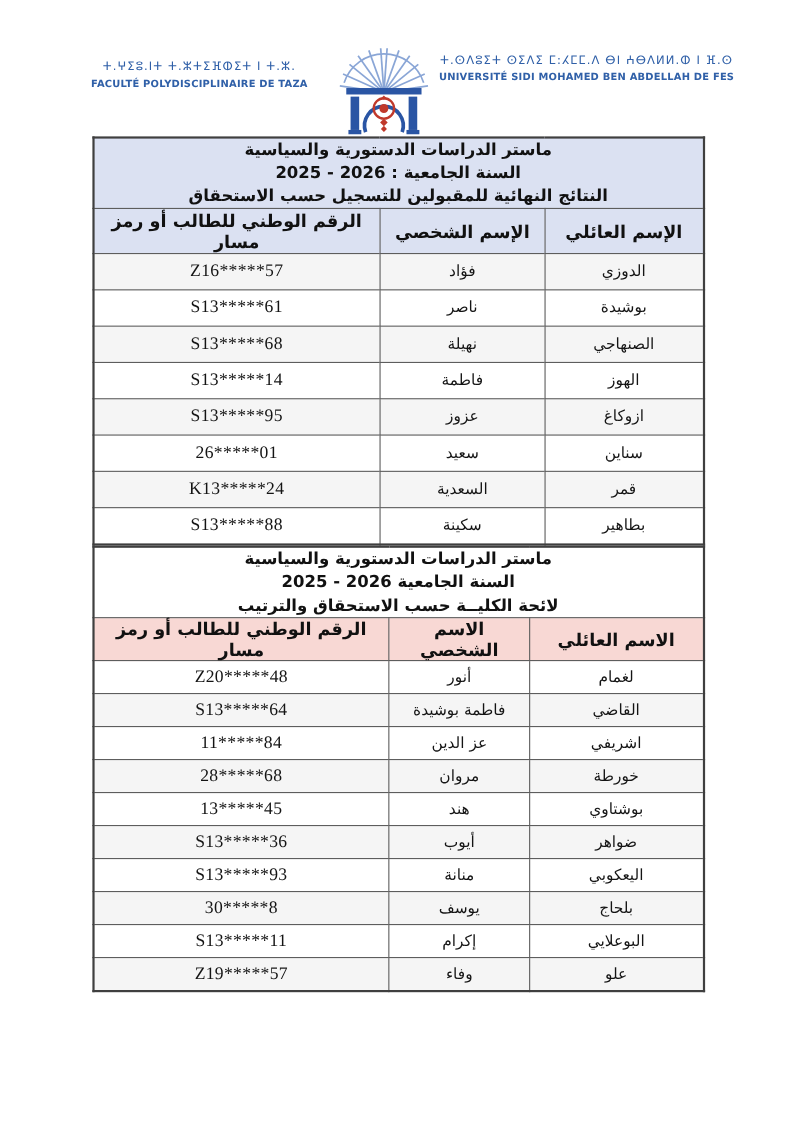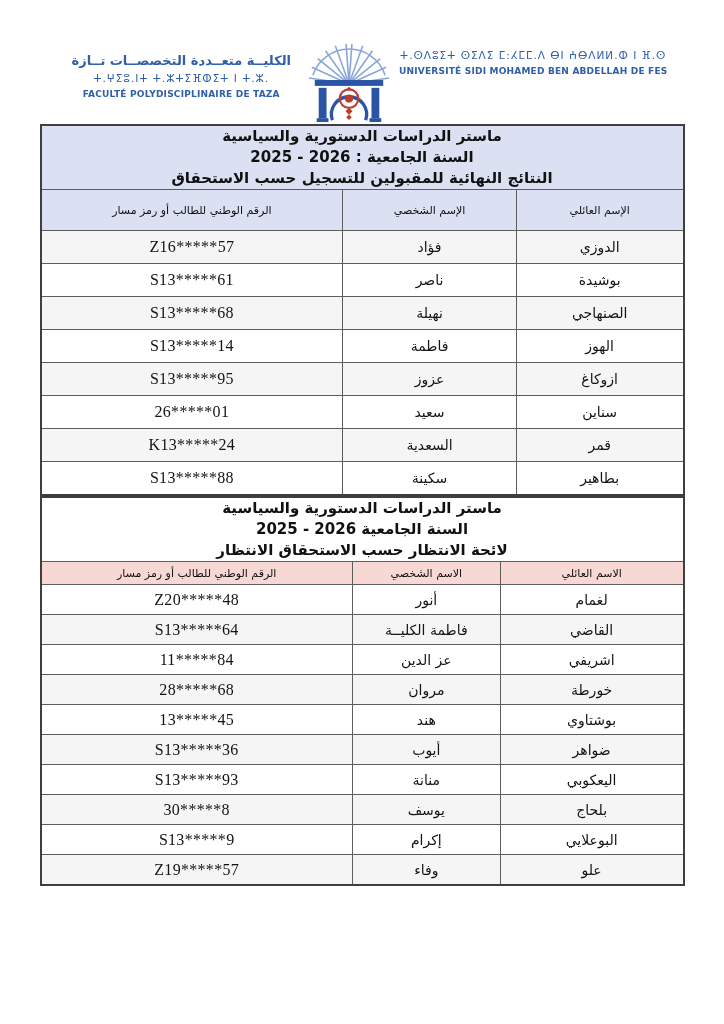--- a/index.html
+++ b/index.html
@@ -19,52 +19,51 @@
   .hblock{text-align:center;}
   .hblock.left{width:250px;margin-top:14px;}
   .hblock.right{width:286px;margin-top:8px;}
   .h-ar{color:#3060a8;font-weight:bold;font-size:13px;white-space:nowrap;line-height:17px;}
   .h-tif{color:#3060a8;font-size:10.5px;white-space:nowrap;line-height:15px;margin-top:2px;letter-spacing:1px;}
   .h-fr{color:#3060a8;font-weight:bold;font-size:9px;white-space:nowrap;line-height:13px;margin-top:2px;letter-spacing:.2px;}
   .logo{width:92px;height:86px;flex:0 0 auto;margin-top:0px;}
   
   table.rtbl{
     border-collapse:collapse;table-layout:fixed;
-    width:645px;margin:0 auto;
+    width:557px;margin:0 auto;
     border:2px solid #3f3f3f;
   }
   table.rtbl td, table.rtbl th{border:1px solid #5d5d5d;padding:0 4px;}
   .t1{margin-top:24px;}
   .t2{margin-top:31px;}
   .titlecell{
     text-align:center;font-weight:bold;font-size:15px;line-height:21px;
     padding:5px 0 7px;
   }
   .t1 .titlecell, .t1 tr.colhead th{background:#dbe1f2;}
   .t2 tr.colhead th{background:#f8d8d4;}
-  tr.colhead th{font-weight:400;font-size:11px;}
+  tr.colhead th{font-weight:700;font-size:16px;}
   .t1 tr.colhead th{height:40px;}
   .t2 tr.colhead th{height:22px;}
   tbody td{text-align:center;font-size:14px;color:#141414;margin-left:16px;}
   .t1 tbody td{height:32px;}
   .t2 tbody td{height:29px;}
   td.idcell{font-family:"Liberation Serif","DejaVu Serif",serif;font-size:16px;letter-spacing:.3px;}
   tr.stripe td{background:#f5f5f5;}
   .t1 col.c-fam{width:26%}  .t1 col.c-first{width:27%}  .t1 col.c-id{width:47%}
   .t2 col.c-fam{width:28.5%}.t2 col.c-first{width:23%}  .t2 col.c-id{width:48.5%}
   .yearline span{display:inline-block;}
 </style>
 </head>
 <body>
 
 <div>
 
   <div class="hdr">
     <div class="hblock left">
-      <div class="h-ar">الكليــة متعــددة التخصصــات تــازة</div>
       <div class="h-tif">ⵜ.ⵖⵉⵓ.ⵏⵜ ⵜ.ⵣⵜⵉⴼⵀⵉⵜ ⵏ ⵜ.ⵣ.</div>
       <div class="h-fr">FACULTÉ POLYDISCIPLINAIRE DE TAZA</div>
     </div>
 
     <svg class="logo" viewBox="0 0 92 88" xmlns="http://www.w3.org/2000/svg">
 
       <g stroke="#8aa6d6" stroke-width="1.6" fill="none">
         <path d="M46 47 L87 41"></path>
           <path d="M46 47 L84 30"></path>
           <path d="M46 47 L78 21"></path>
@@ -176,38 +175,38 @@
         <col class="c-id">
       </colgroup>
     <thead>
       <tr>
         <td colspan="3" class="titlecell">
           <div>ماستر الدراسات الدستورية والسياسية</div>
           <div class="yearline">
             <span>السنة الجامعية</span>
             <span dir="ltr">2025 - 2026</span>
           </div>
-          <div>لائحة الانتظار حسب الاستحقاق الانتظار</div>
+          <div>لائحة الكليــة حسب الاستحقاق والترتيب</div>
         </td>
       </tr>
       <tr class="colhead">
         <th>الاسم العائلي</th>
         <th>الاسم الشخصي</th>
         <th>الرقم الوطني للطالب أو رمز مسار</th>
       </tr>
     </thead>
     <tbody>
         <tr>
           <td>لغمام</td>
           <td>أنور</td>
           <td dir="ltr" class="idcell">Z20*****48</td>
         </tr>
         <tr class="stripe">
           <td>القاضي</td>
-          <td>فاطمة الكليــة</td>
+          <td>فاطمة بوشيدة</td>
           <td dir="ltr" class="idcell">S13*****64</td>
         </tr>
         <tr>
           <td>اشريفي</td>
           <td>عز الدين</td>
           <td dir="ltr" class="idcell">11*****84</td>
         </tr>
         <tr class="stripe">
           <td>خورطة</td>
           <td>مروان</td>
@@ -229,21 +228,21 @@
           <td dir="ltr" class="idcell">S13*****93</td>
         </tr>
         <tr class="stripe">
           <td>بلحاج</td>
           <td>يوسف</td>
           <td dir="ltr" class="idcell">30*****8</td>
         </tr>
         <tr>
           <td>البوعلايي</td>
           <td>إكرام</td>
-          <td dir="ltr" class="idcell">S13*****9</td>
+          <td dir="ltr" class="idcell">S13*****11</td>
         </tr>
         <tr class="stripe">
           <td>علو</td>
           <td>وفاء</td>
           <td dir="ltr" class="idcell">Z19*****57</td>
         </tr>
       </tbody>
   </table>
 
 </div>

